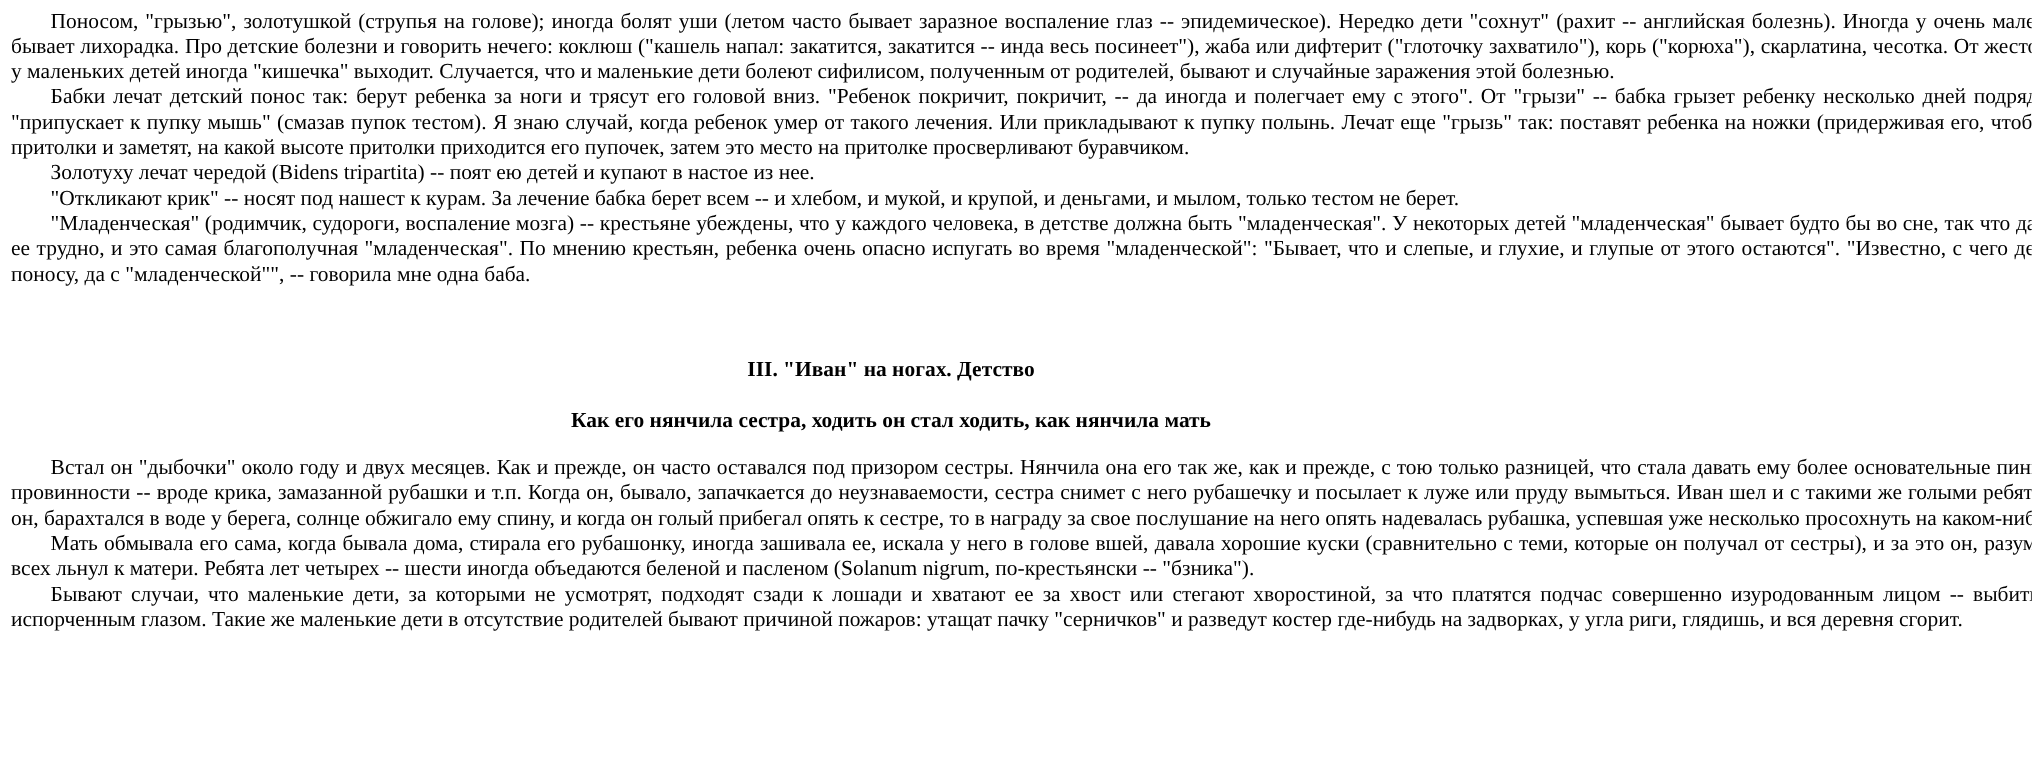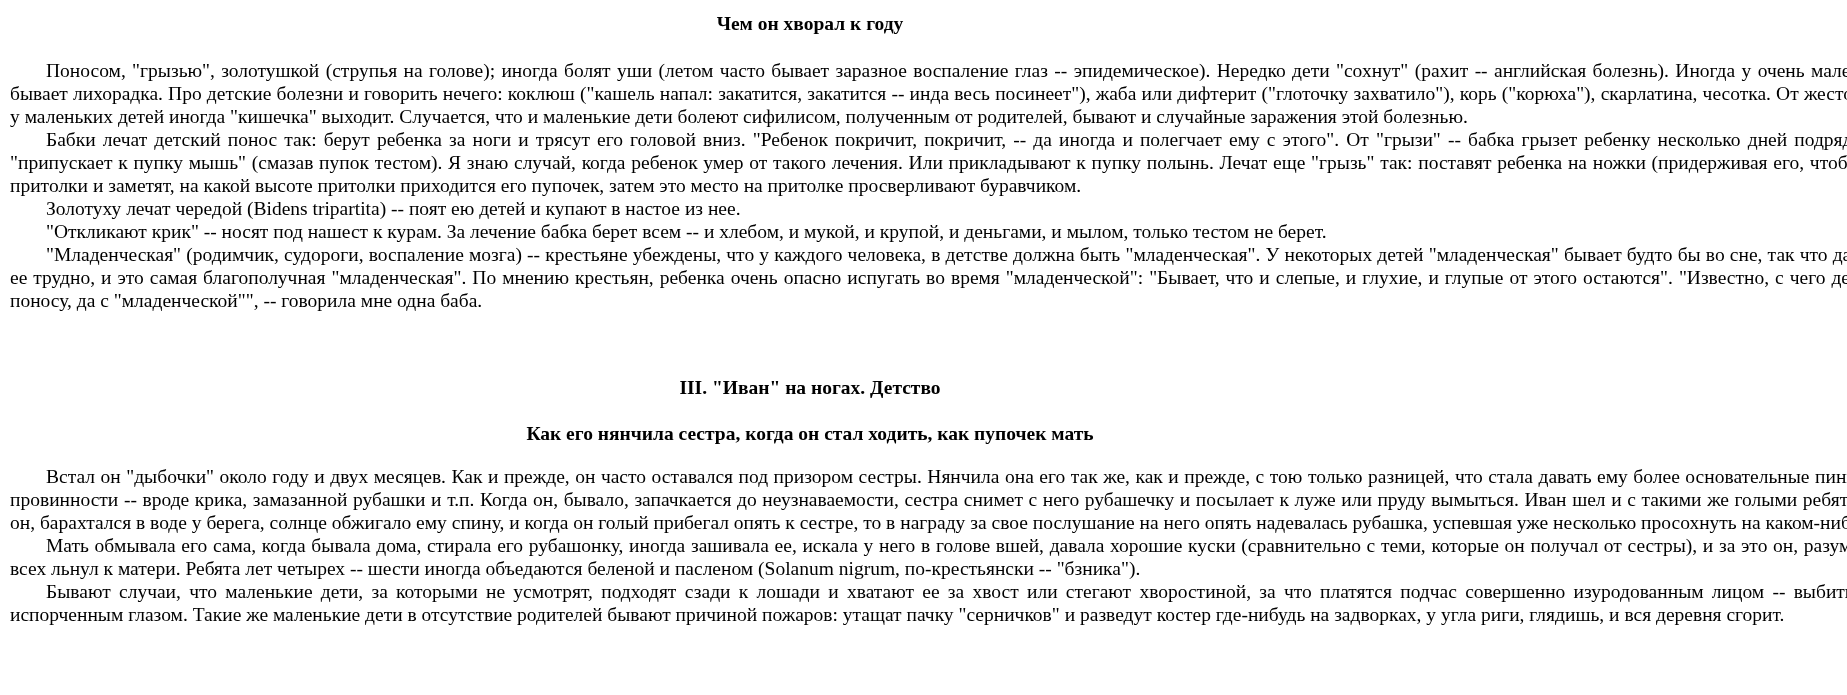--- a/index.html
+++ b/index.html
@@ -47,35 +47,32 @@
   }
   .section-subheading {
     margin: 23px 0 20px 0;
   }
 </style>
 </head>
 <body>
 
 <div class="page">
 
-  <div class="center-wrap">
-    <h1 class="doc-title">Чем он хворал к году</h1>
-  </div>
 
   <div class="body-text">
 
     <p>Поносом, "грызью", золотушкой (струпья на голове); иногда болят уши (летом часто бывает заразное воспаление глаз -- эпидемическое). Нередко дети "сохнут" (рахит -- английская болезнь). Иногда у очень маленьких детей бывает лихорадка. Про детские болезни и говорить нечего: коклюш ("кашель напал: закатится, закатится -- инда весь посинеет"), жаба или дифтерит ("глоточку захватило"), корь ("корюха"), скарлатина, чесотка. От жестокого поноса у маленьких детей иногда "кишечка" выходит. Случается, что и маленькие дети болеют сифилисом, полученным от родителей, бывают и случайные заражения этой болезнью.</p>
     <p>Бабки лечат детский понос так: берут ребенка за ноги и трясут его головой вниз. "Ребенок покричит, покричит, -- да иногда и полегчает ему с этого". От "грызи" -- бабка грызет ребенку несколько дней подряд пупок, или "припускает к пупку мышь" (смазав пупок тестом). Я знаю случай, когда ребенок умер от такого лечения. Или прикладывают к пупку полынь. Лечат еще "грызь" так: поставят ребенка на ножки (придерживая его, чтобы не упал) у притолки и заметят, на какой высоте притолки приходится его пупочек, затем это место на притолке просверливают буравчиком.</p>
     <p>Золотуху лечат чередой (Bidens tripartita) -- поят ею детей и купают в настое из нее.</p>
     <p>"Откликают крик" -- носят под нашест к курам. За лечение бабка берет всем -- и хлебом, и мукой, и крупой, и деньгами, и мылом, только тестом не берет.</p>
     <p>"Младенческая" (родимчик, судороги, воспаление мозга) -- крестьяне убеждены, что у каждого человека, в детстве должна быть "младенческая". У некоторых детей "младенческая" бывает будто бы во сне, так что даже заметить ее трудно, и это самая благополучная "младенческая". По мнению крестьян, ребенка очень опасно испугать во время "младенческой": "Бывает, что и слепые, и глухие, и глупые от этого остаются". "Известно, с чего дети мрут, -- с поносу, да с "младенческой"", -- говорила мне одна баба.</p>
 
     <div class="center-wrap">
       <h2 class="section-heading">III. "Иван" на ногах. Детство</h2>
-      <h3 class="section-subheading">Как его нянчила сестра, когда он стал ходить, как пупочек мать</h3>
+      <h3 class="section-subheading">Как его нянчила сестра, ходить он стал ходить, как нянчила мать</h3>
     </div>
 
     <p>Встал он "дыбочки" около году и двух месяцев. Как и прежде, он часто оставался под призором сестры. Нянчила она его так же, как и прежде, с тою только разницей, что стала давать ему более основательные пинки за разные провинности -- вроде крика, замазанной рубашки и т.п. Когда он, бывало, запачкается до неузнаваемости, сестра снимет с него рубашечку и посылает к луже или пруду вымыться. Иван шел и с такими же голыми ребятишками, как он, барахтался в воде у берега, солнце обжигало ему спину, и когда он голый прибегал опять к сестре, то в награду за свое послушание на него опять надевалась рубашка, успевшая уже несколько просохнуть на каком-нибудь шестке.</p>
     <p>Мать обмывала его сама, когда бывала дома, стирала его рубашонку, иногда зашивала ее, искала у него в голове вшей, давала хорошие куски (сравнительно с теми, которые он получал от сестры), и за это он, разумеется, более всех льнул к матери. Ребята лет четырех -- шести иногда объедаются беленой и пасленом (Solanum nigrum, по-крестьянски -- "бзника").</p>
     <p>Бывают случаи, что маленькие дети, за которыми не усмотрят, подходят сзади к лошади и хватают ее за хвост или стегают хворостиной, за что платятся подчас совершенно изуродованным лицом -- выбитыми зубами, испорченным глазом. Такие же маленькие дети в отсутствие родителей бывают причиной пожаров: утащат пачку "серничков" и разведут костер где-нибудь на задворках, у угла риги, глядишь, и вся деревня сгорит.</p>
 
   </div>
 </div>
 
 </body></html>

